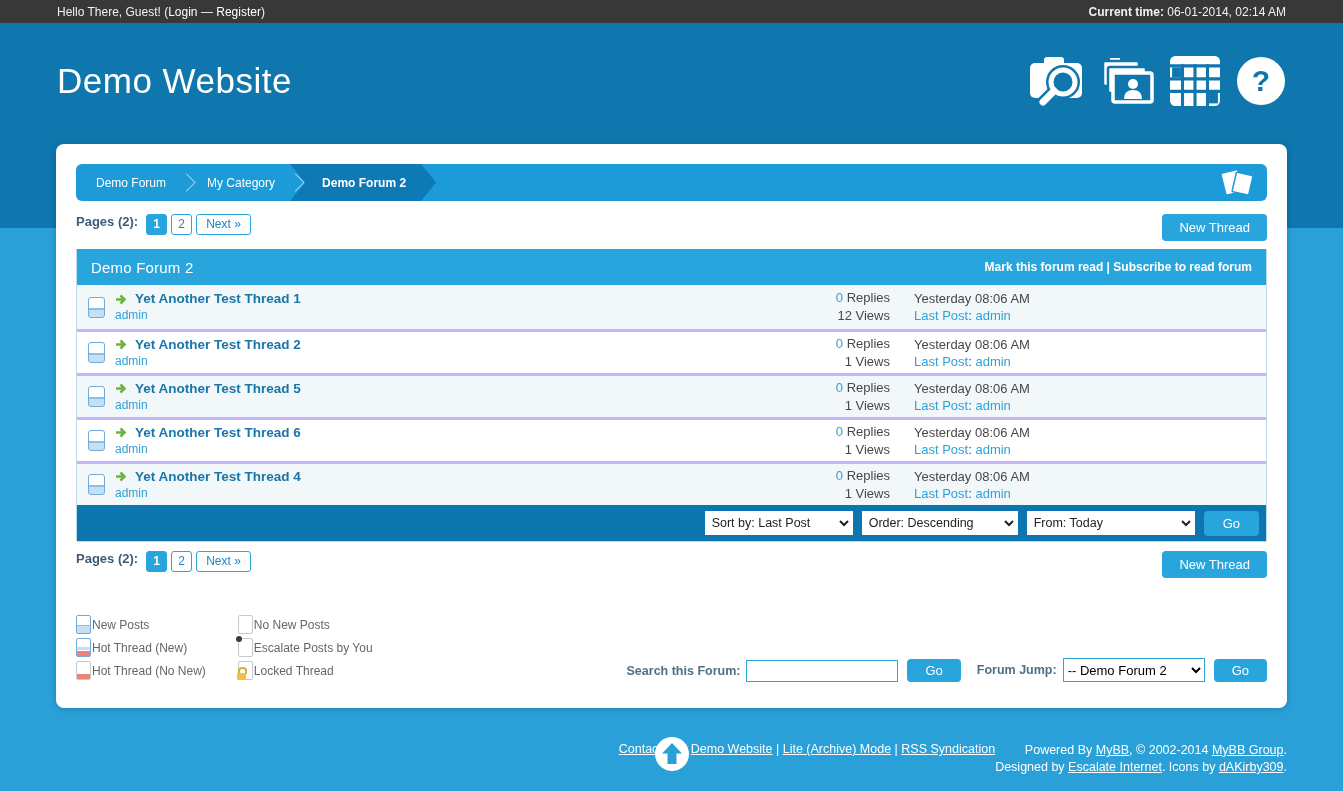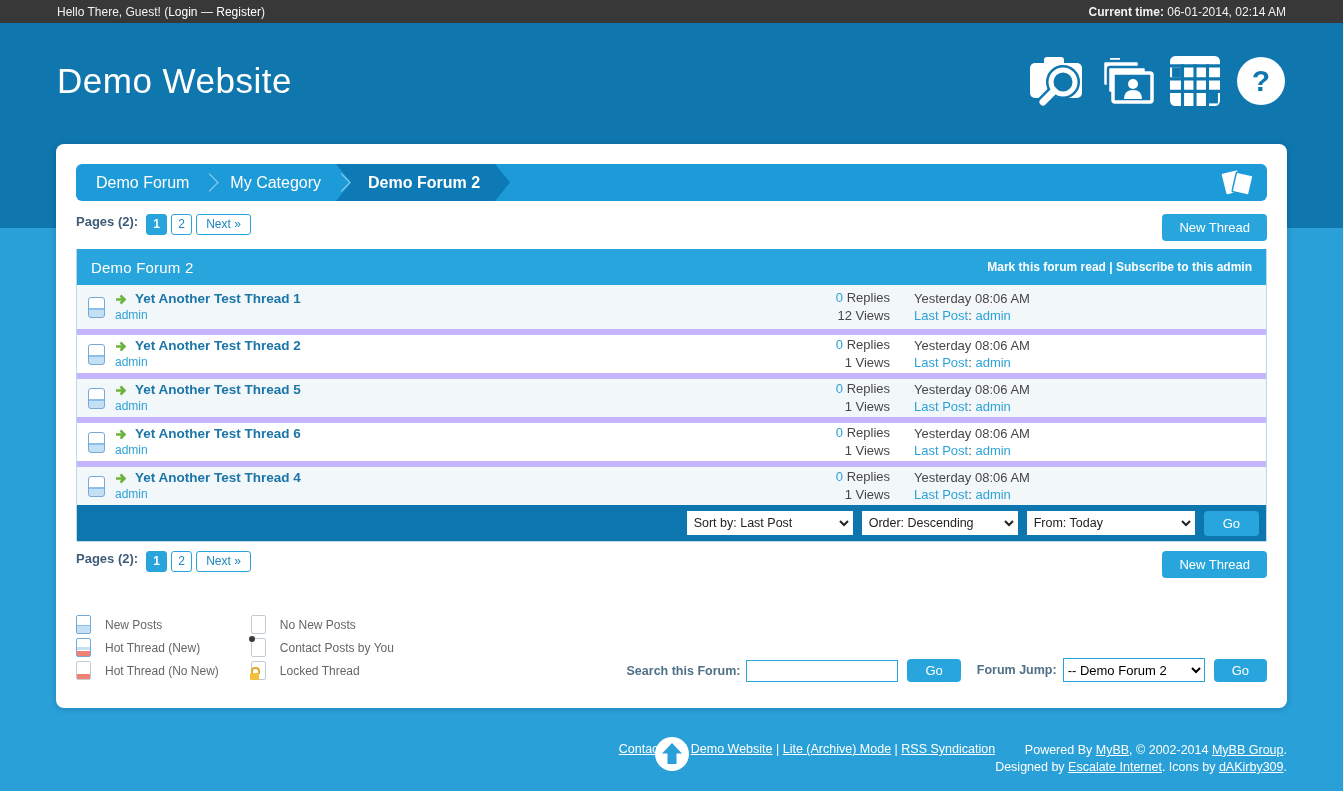--- a/index.html
+++ b/index.html
@@ -33,21 +33,21 @@
   .panel {
     margin:-84px 56px 0; background:#fff; border-radius:8px;
     padding:20px; box-shadow:0 1px 6px rgba(0,0,0,.18);
     position:relative;
   }
 
   
   .breadcrumb {
     height:37px; background:#1d9bd8; border-radius:6px;
     display:flex; align-items:center; padding:0 10px 0 20px;
-    overflow:hidden; color:#fff; font-size:16px;
+    overflow:hidden; color:#fff; font-size:12px;
   }
   .crumb-link { color:#fff; }
   .crumb-sep {
     width:13px; height:13px; flex:0 0 auto;
     border-top:1px solid rgba(255,255,255,.55);
     border-right:1px solid rgba(255,255,255,.55);
     transform:rotate(45deg); margin:0 14px;
   }
   .crumb-active {
     height:37px; display:flex; align-items:center;
@@ -79,21 +79,21 @@
   .forum-thead {
     height:36px; background:#29a5dd; color:#fff;
     display:flex; align-items:center; justify-content:space-between;
     padding:0 14px;
   }
   .forum-title { font-size:15px; letter-spacing:.2px; }
   .thead-links { font-size:12px; font-weight:bold; }
   .thead-links a { color:#fff; }
   .thread-row { display:flex; align-items:center; height:44px; padding:0 8px 0 0; background:#fff; }
   .thread-row.alt { background:#f2f7fa; }
-  .thread-row + .thread-row { border-top:6px solid #c4b5fd; }
+  .thread-row + .thread-row { border-top:3px solid #c4b5fd; }
   .col-icon { width:38px; display:flex; justify-content:center; }
   .icon-doc {
     width:17px; height:21px; border:1px solid #74a9d8; border-radius:3px;
     background:linear-gradient(to bottom,#fff 0 55%, #8cc0e8 55% 61%, #c4e0f4 61% 100%);
   }
   .col-subject { flex:1; line-height:16px; }
   .subj-line { display:flex; align-items:center; gap:6px; }
   .thread-title { color:#1a75a8; font-weight:bold; font-size:13.5px; }
   .thread-author { font-size:12px; }
   .link { color:#2ea2d8; }
@@ -102,33 +102,33 @@
 
   
   .sortbar {
     height:36px; background:#0d76af; display:flex; justify-content:flex-end;
     align-items:center; gap:9px; padding:0 7px;
   }
   .sortbar select {
     height:24px; font-size:12.5px; font-family:inherit; background:#fff;
     border:1px solid #fff; color:#222; padding:0 2px;
   }
-  .sel-sort { width:166px; } .sel-order { width:156px; } .sel-from { width:168px; }
+  .sel-sort { width:148px; } .sel-order { width:156px; } .sel-from { width:168px; }
   .btn-go {
     background:#29a5dd; color:#fff; border:none; border-radius:4px;
     font-size:13px; padding:5px 19px; cursor:pointer; font-family:inherit;
   }
 
   
   .bottom-block { display:flex; justify-content:space-between; margin-top:36px; padding-bottom:6px; }
   .legend {
     display:grid; grid-template-rows:repeat(3,23px); grid-auto-flow:column;
     column-gap:32px; font-size:12px; color:#666;
   }
-  .legend-item { display:flex; align-items:center; gap:14px; }
+  .legend-item { display:flex; align-items:center; gap:1px; }
   .lg { width:15px; height:19px; border-radius:2px; position:relative; flex:0 0 auto; }
   .lg-new { border:1px solid #74a9d8; background:linear-gradient(to bottom,#fff 0 52%, #8cc0e8 52% 60%, #c4e0f4 60% 100%); }
   .lg-hotnew { border:1px solid #74a9d8; background:linear-gradient(to bottom,#fff 0 45%, #c4e0f4 45% 66%, #fff 66% 72%, #f08274 72% 100%); }
   .lg-hotold { border:1px solid #c2cbd2; background:linear-gradient(to bottom,#fff 0 72%, #f08274 72% 100%); }
   .lg-nonew { border:1px solid #c2cbd2; background:#fff; }
   .lg-contains { border:1px solid #c2cbd2; background:#fff; }
   .lg-contains::after { content:""; position:absolute; width:6px; height:6px; border-radius:50%; background:#3a3a3a; top:-3px; left:-3px; }
   .lg-locked { border:1px solid #c2cbd2; background:#fff; }
   .lg-locked::after { content:""; position:absolute; width:9px; height:7px; background:#f3c03c; border-radius:1px; left:-2px; bottom:-1px; }
   .lg-locked::before { content:""; position:absolute; width:5px; height:5px; border:2px solid #e0ac2e; border-bottom:none; border-radius:4px 4px 0 0; left:-1px; bottom:5px; }
@@ -227,21 +227,21 @@
     <a href="#" class="pg-btn pg-link pg-next">Next »</a>
     <button class="btn-primary">New Thread</button>
   </div>
 
   <div class="forum-table">
     <div class="forum-thead">
       <span class="forum-title">Demo Forum 2</span>
       <span class="thead-links">
         <a href="#">Mark this forum read</a>
         <span>|</span>
-        <a href="#">Subscribe to this admin</a>
+        <a href="#">Subscribe to read forum</a>
       </span>
     </div>
 
     <div class="thread-row alt">
       <div class="col-icon">
           <span class="icon-doc"></span>
         </div>
       <div class="col-subject">
         <div class="subj-line">
           <svg width="14" height="11" viewBox="0 0 14 11">
@@ -382,21 +382,21 @@
       <div class="legend-item">
           <span class="lg lg-hotold"></span>
           <span>Hot Thread (No New)</span>
         </div>
       <div class="legend-item">
           <span class="lg lg-nonew"></span>
           <span>No New Posts</span>
         </div>
       <div class="legend-item">
           <span class="lg lg-contains"></span>
-          <span>Contact Posts by You</span>
+          <span>Escalate Posts by You</span>
         </div>
       <div class="legend-item">
           <span class="lg lg-locked"></span>
           <span>Locked Thread</span>
         </div>
     </div>
     <div class="right-forms">
       <div class="form-row">
         <span class="form-label">Search this Forum:</span>
         <input type="text" class="search-input" style="">

